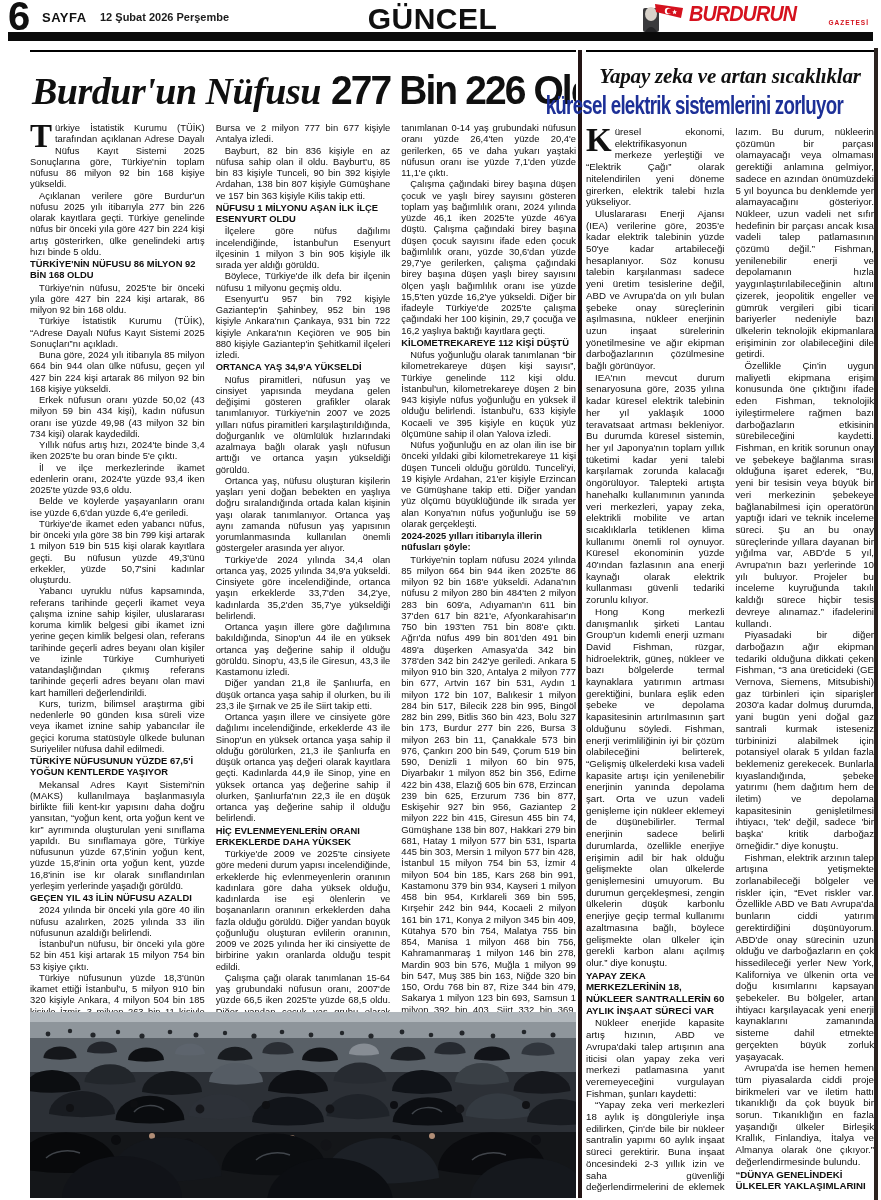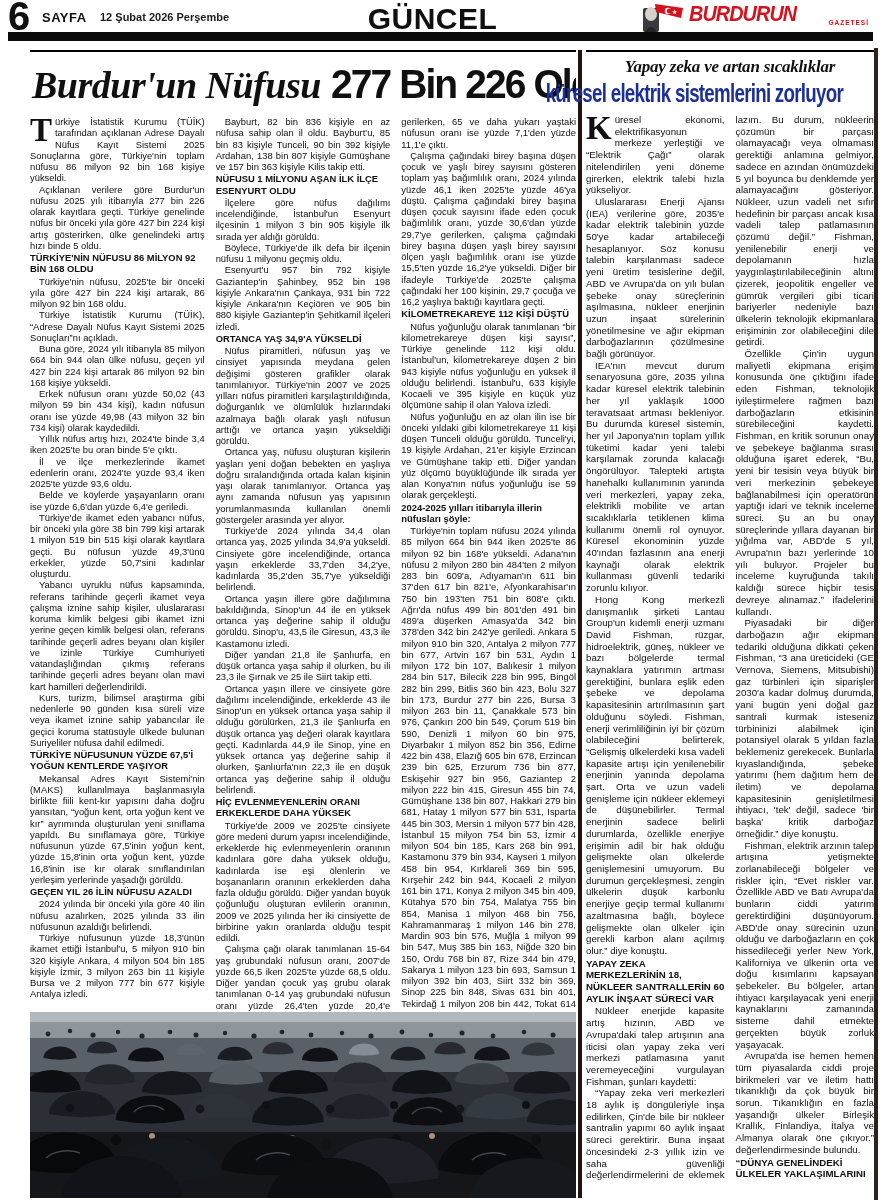--- a/index.html
+++ b/index.html
@@ -22,25 +22,25 @@
   .logo-word2{font-size:22px;font-weight:900;font-style:italic;letter-spacing:-.5px;display:inline-block;transform:scaleX(.9);transform-origin:left;
     color:#fff;-webkit-text-stroke:1.1px currentColor;}
   .logo-sub{position:absolute;right:2px;bottom:-7px;font-size:6.5px;font-weight:700;letter-spacing:1px;}
   .head-rule{position:absolute;left:8px;top:32px;width:865px;height:9px;background:#0a0a0a;}
   
   .article-left{position:absolute;left:30px;top:50px;width:546px;border-top:2px solid #000;}
   .article-right{position:absolute;left:586px;top:50px;width:288px;border-top:2px solid #000;}
   .divider-v{position:absolute;left:578px;top:50px;width:4px;height:1148px;background:#231414;}
   .page-edge{position:absolute;left:874px;top:48px;width:4px;height:1152px;background:#2b2320;}
   
-  .hl-row{display:flex;align-items:baseline;white-space:nowrap;padding:9px 0 6px 2px;overflow:hidden;}
+  .hl-row{display:flex;align-items:baseline;white-space:nowrap;padding:15px 0 6px 2px;overflow:hidden;}
   .hl-italic{font-family:"Liberation Serif","DejaVu Serif",serif;font-style:italic;font-weight:700;font-size:38px;letter-spacing:-.5px;margin-right:10px;}
   .hl-bold{font-weight:800;font-size:41px;letter-spacing:-2px;display:inline-block;transform:scaleX(.95);transform-origin:left;}
   
-  .kicker{font-family:"Liberation Serif","DejaVu Serif",serif;font-style:italic;font-weight:700;font-size:17px;text-align:center;padding-top:5px;letter-spacing:-.2px;}
+  .kicker{font-family:"Liberation Serif","DejaVu Serif",serif;font-style:italic;font-weight:700;font-size:21px;text-align:center;padding-top:12px;letter-spacing:-.2px;}
   .headline2-wrap{height:32px;overflow:visible;margin:1px 0 4px 0;}
   .headline2{font-weight:800;font-size:26px;letter-spacing:-1px;white-space:nowrap;display:inline-block;
     width:400px;transform:scaleX(.72) translateX(-56px);transform-origin:left center;text-align:center;}
   
   .body-cols{text-align:justify;column-fill:auto;}
   .left-body{column-count:3;column-gap:11px;height:896px;overflow:hidden;font-size:9.4px;line-height:11.25px;margin-top:2px;}
   .right-body{column-count:2;column-gap:11px;height:1072px;overflow:hidden;font-size:9.7px;line-height:11.7px;}
   .para{margin:0;text-indent:9px;}
   .lead{margin:0;}
   .subhead{margin:1px 0;font-size:inherit;font-weight:700;text-align:left;}
@@ -88,22 +88,23 @@
       <p class="para">Buna göre, 2024 yılı itibarıyla 85 milyon 664 bin 944 olan ülke nüfusu, geçen yıl 427 bin 224 kişi artarak 86 milyon 92 bin 168 kişiye yükseldi.</p>
       <p class="para">Erkek nüfusun oranı yüzde 50,02 (43 milyon 59 bin 434 kişi), kadın nüfusun oranı ise yüzde 49,98 (43 milyon 32 bin 734 kişi) olarak kaydedildi.</p>
       <p class="para">Yıllık nüfus artış hızı, 2024'te binde 3,4 iken 2025'te bu oran binde 5'e çıktı.</p>
       <p class="para">İl ve ilçe merkezlerinde ikamet edenlerin oranı, 2024'te yüzde 93,4 iken 2025'te yüzde 93,6 oldu.</p>
       <p class="para">Belde ve köylerde yaşayanların oranı ise yüzde 6,6'dan yüzde 6,4'e geriledi.</p>
       <p class="para">Türkiye'de ikamet eden yabancı nüfus, bir önceki yıla göre 38 bin 799 kişi artarak 1 milyon 519 bin 515 kişi olarak kayıtlara geçti. Bu nüfusun yüzde 49,3'ünü erkekler, yüzde 50,7'sini kadınlar oluşturdu.</p>
       <p class="para">Yabancı uyruklu nüfus kapsamında, referans tarihinde geçerli ikamet veya çalışma iznine sahip kişiler, uluslararası koruma kimlik belgesi gibi ikamet izni yerine geçen kimlik belgesi olan, referans tarihinde geçerli adres beyanı olan kişiler ve izinle Türkiye Cumhuriyeti vatandaşlığından çıkmış referans tarihinde geçerli adres beyanı olan mavi kart hamilleri değerlendirildi.</p>
       <p class="para">Kurs, turizm, bilimsel araştırma gibi nedenlerle 90 günden kısa süreli vize veya ikamet iznine sahip yabancılar ile geçici koruma statüsüyle ülkede bulunan Suriyeliler nüfusa dahil edilmedi.</p>
       <h4 class="subhead">TÜRKİYE NÜFUSUNUN YÜZDE 67,5'İ YOĞUN KENTLERDE YAŞIYOR</h4>
       <p class="para">Mekansal Adres Kayıt Sistemi'nin (MAKS) kullanılmaya başlanmasıyla birlikte fiili kent-kır yapısını daha doğru yansıtan, “yoğun kent, orta yoğun kent ve kır” ayrımında oluşturulan yeni sınıflama yapıldı. Bu sınıflamaya göre, Türkiye nüfusunun yüzde 67,5'inin yoğun kent, yüzde 15,8'inin orta yoğun kent, yüzde 16,8'inin ise kır olarak sınıflandırılan yerleşim yerlerinde yaşadığı görüldü.</p>
-      <h4 class="subhead">GEÇEN YIL 26 İLİN NÜFUSU AZALDI</h4>
+      <h4 class="subhead">GEÇEN YIL 43 İLİN NÜFUSU AZALDI</h4>
       <p class="para">2024 yılında bir önceki yıla göre 40 ilin nüfusu azalırken, 2025 yılında 33 ilin nüfusunun azaldığı belirlendi.</p>
+      <p class="para">İstanbul'un nüfusu, bir önceki yıla göre 52 bin 451 kişi artarak 15 milyon 754 bin 53 kişiye çıktı.</p>
       <p class="para">Türkiye nüfusunun yüzde 18,3'ünün ikamet ettiği İstanbul'u, 5 milyon 910 bin 320 kişiyle Ankara, 4 milyon 504 bin 185 kişiyle İzmir, 3 milyon 263 bin 11 kişiyle Bursa ve 2 milyon 777 bin 677 kişiyle Antalya izledi.</p>
       <p class="para">Bayburt, 82 bin 836 kişiyle en az nüfusa sahip olan il oldu. Bayburt'u, 85 bin 83 kişiyle Tunceli, 90 bin 392 kişiyle Ardahan, 138 bin 807 kişiyle Gümüşhane ve 157 bin 363 kişiyle Kilis takip etti.</p>
       <h4 class="subhead">NÜFUSU 1 MİLYONU AŞAN İLK İLÇE ESENYURT OLDU</h4>
       <p class="para">İlçelere göre nüfus dağılımı incelendiğinde, İstanbul'un Esenyurt ilçesinin 1 milyon 3 bin 905 kişiyle ilk sırada yer aldığı görüldü.</p>
       <p class="para">Böylece, Türkiye'de ilk defa bir ilçenin nüfusu 1 milyonu geçmiş oldu.</p>
       <p class="para">Esenyurt'u 957 bin 792 kişiyle Gaziantep'in Şahinbey, 952 bin 198 kişiyle Ankara'nın Çankaya, 931 bin 722 kişiyle Ankara'nın Keçiören ve 905 bin 880 kişiyle Gaziantep'in Şehitkamil ilçeleri izledi.</p>
       <h4 class="subhead">ORTANCA YAŞ 34,9'A YÜKSELDİ</h4>
       <p class="para">Nüfus piramitleri, nüfusun yaş ve cinsiyet yapısında meydana gelen değişimi gösteren grafikler olarak tanımlanıyor. Türkiye'nin 2007 ve 2025 yılları nüfus piramitleri karşılaştırıldığında, doğurganlık ve ölümlülük hızlarındaki azalmaya bağlı olarak yaşlı nüfusun arttığı ve ortanca yaşın yükseldiği görüldü.</p>
       <p class="para">Ortanca yaş, nüfusu oluşturan kişilerin yaşları yeni doğan bebekten en yaşlıya doğru sıralandığında ortada kalan kişinin yaşı olarak tanımlanıyor. Ortanca yaş aynı zamanda nüfusun yaş yapısının yorumlanmasında kullanılan önemli göstergeler arasında yer alıyor.</p>
       <p class="para">Türkiye'de 2024 yılında 34,4 olan ortanca yaş, 2025 yılında 34,9'a yükseldi. Cinsiyete göre incelendiğinde, ortanca yaşın erkeklerde 33,7'den 34,2'ye, kadınlarda 35,2'den 35,7'ye yükseldiği belirlendi.</p>

